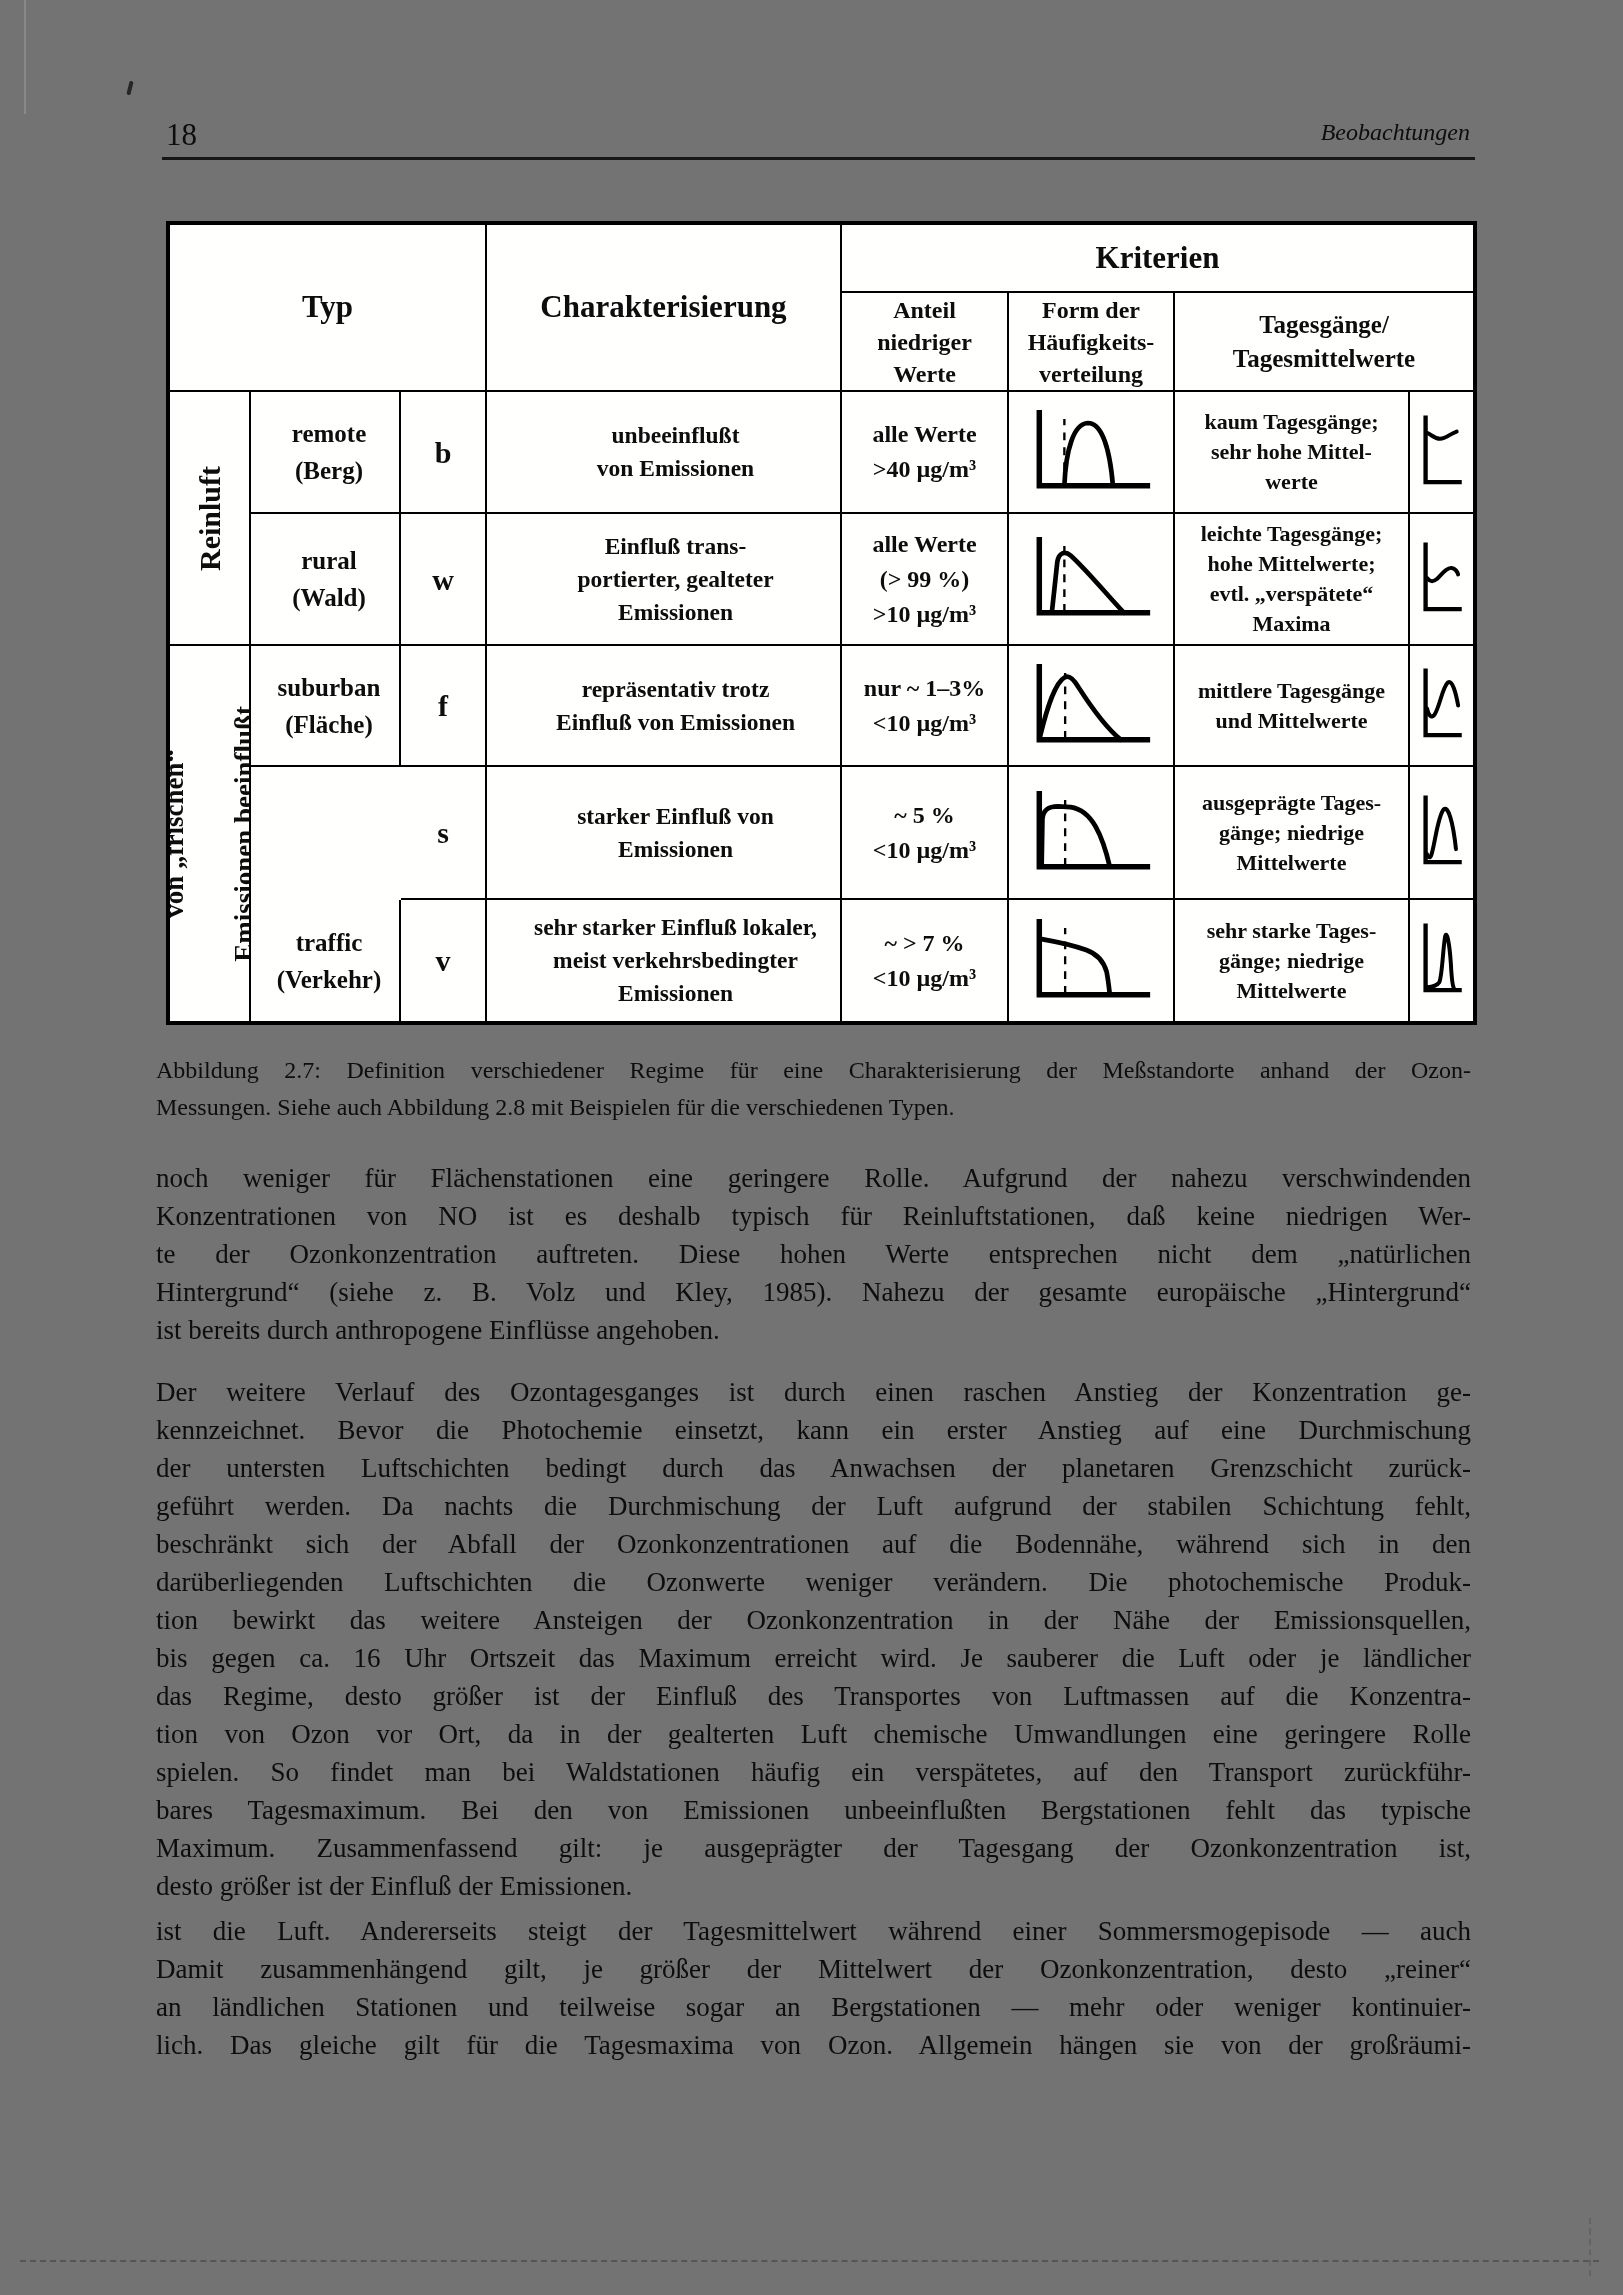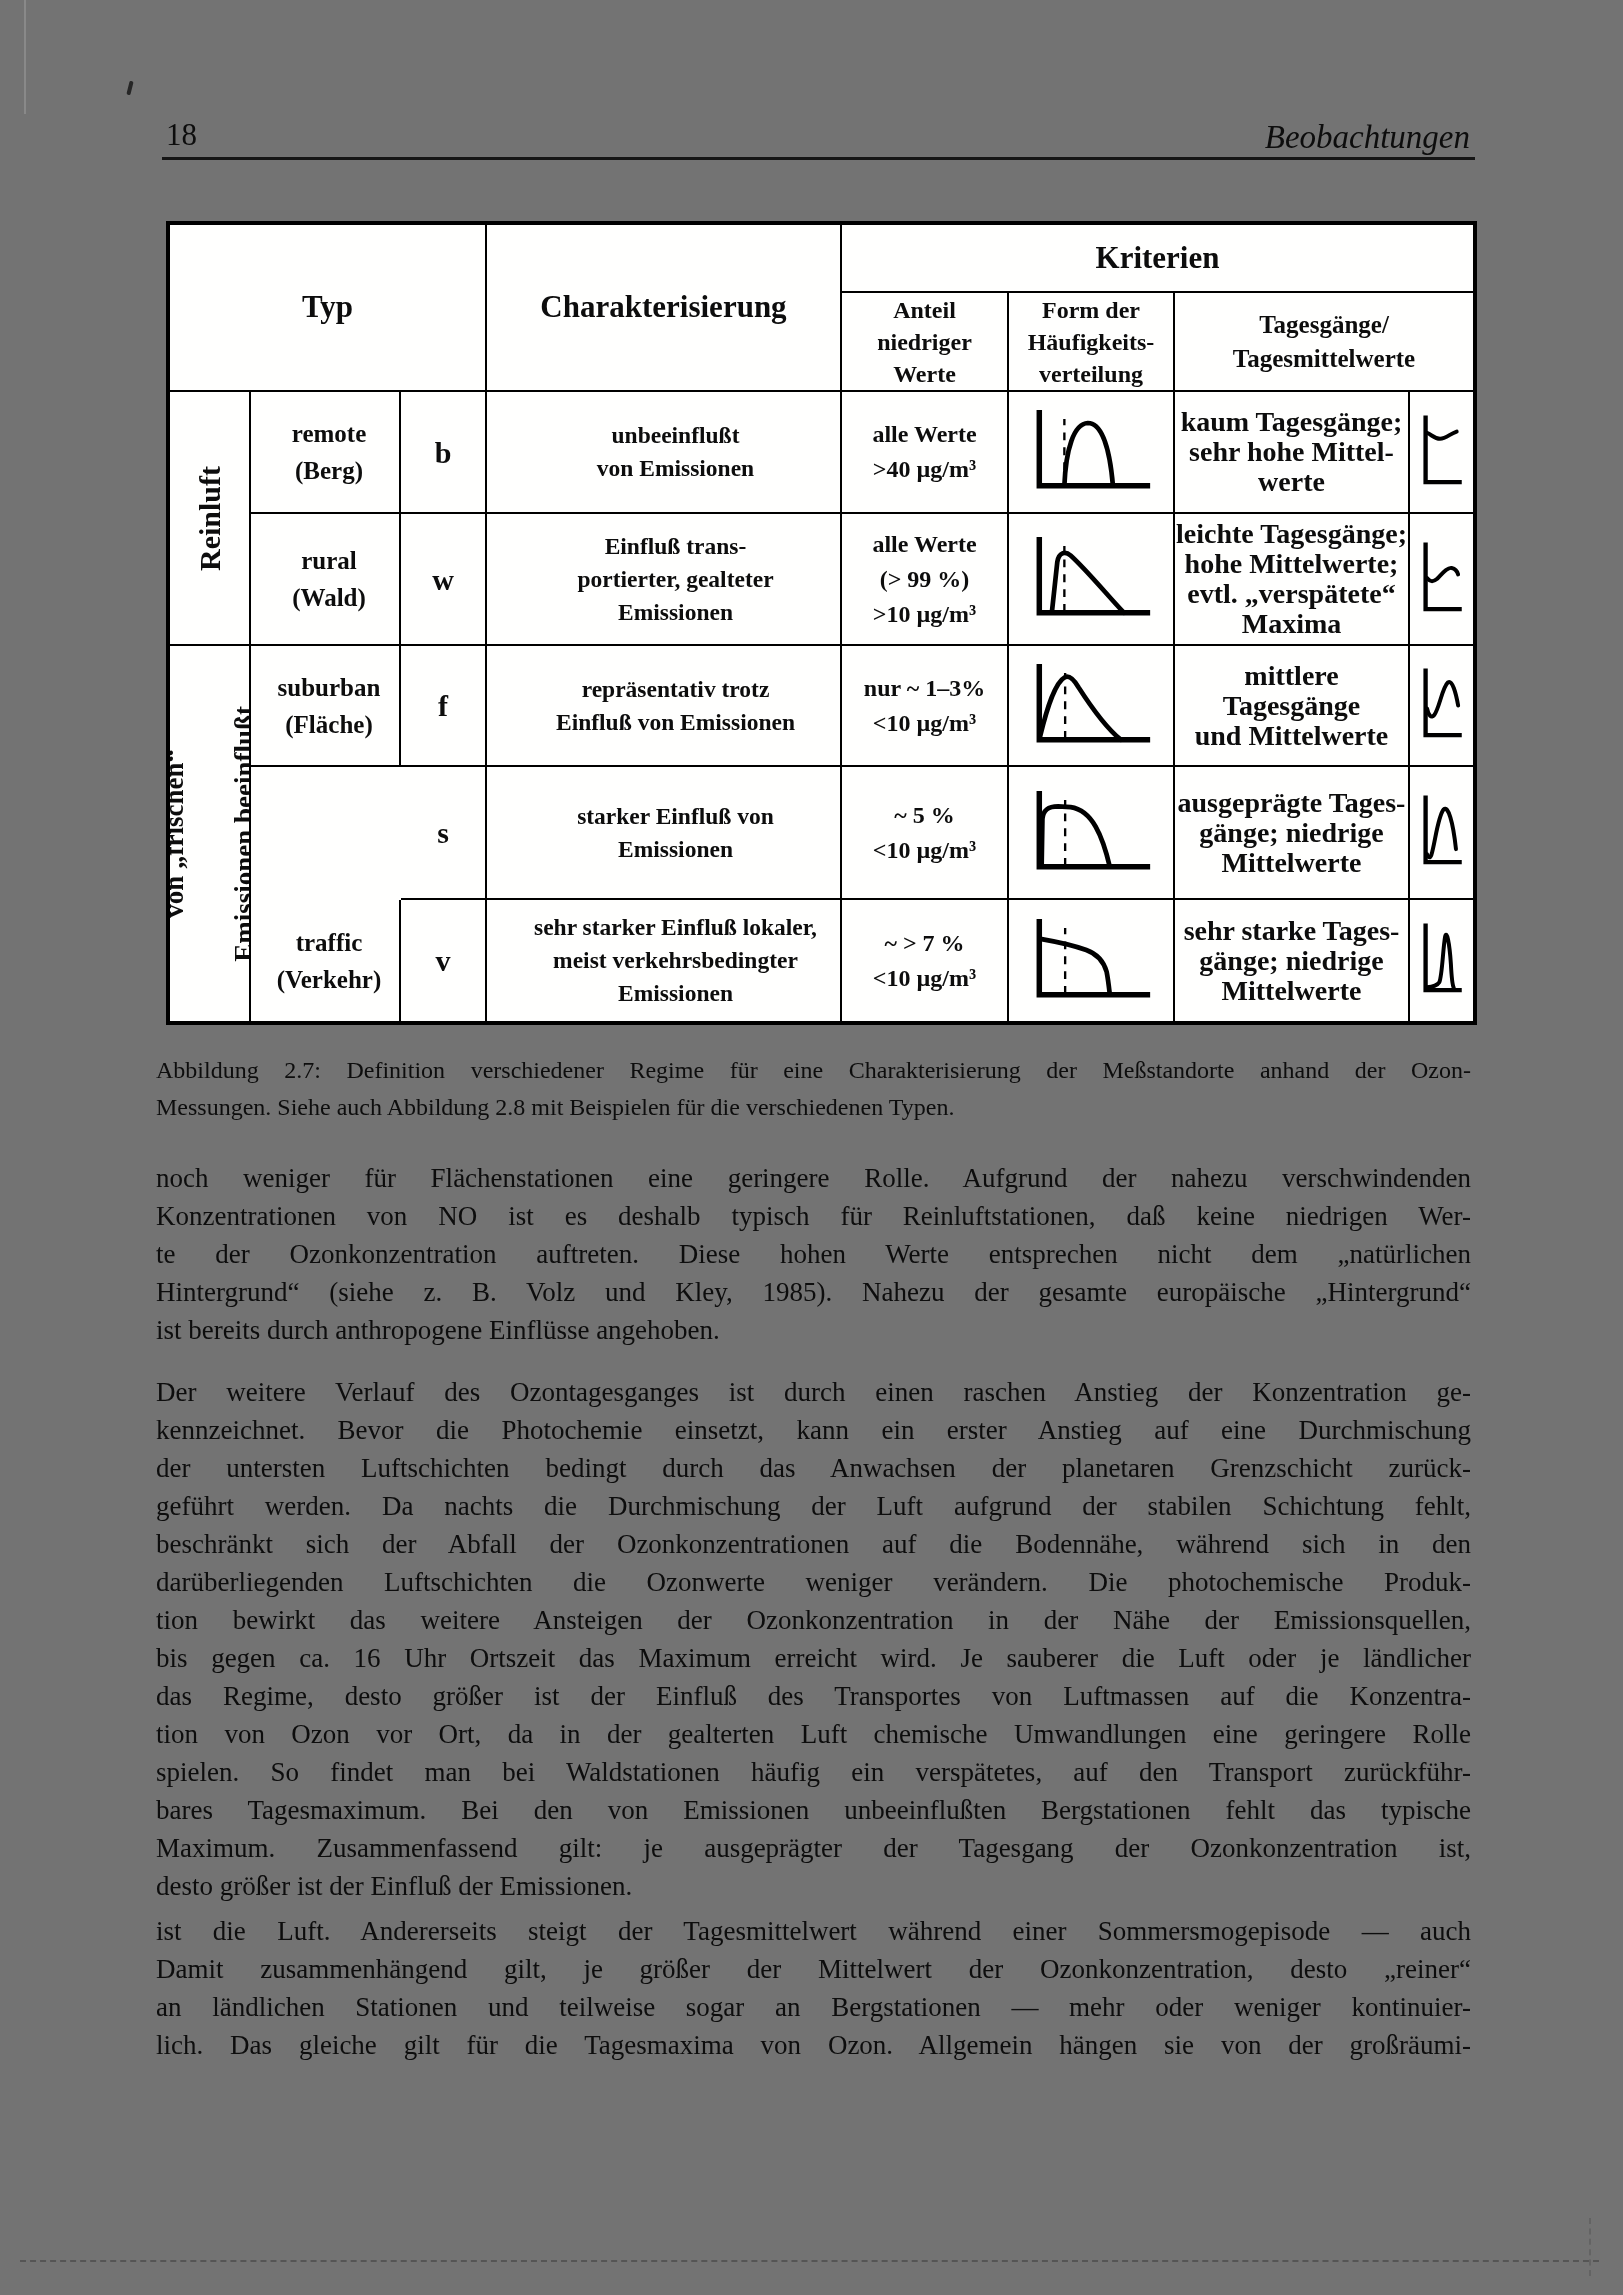--- a/index.html
+++ b/index.html
@@ -4,21 +4,21 @@
 <style>
   * { margin:0; padding:0; box-sizing:border-box; }
   html,body { background:#e8e8e8; }
   #page {
     position:relative; width:1623px; height:2295px; margin:0 auto;
     background:#737373; color:#0d0d0d; overflow:hidden;
     font-family:Liberation Serif, serif;
   }
   
   .page-num { position:absolute; left:166px; top:117px; font-size:31px; }
-  .running-title { position:absolute; right:153px; top:119px; font-size:33px; font-style:italic; }
+  .running-title { position:absolute; right:153px; top:119px; font-size:24px; font-style:italic; }
   .head-rule { position:absolute; left:162px; top:157px; width:1313px; height:3.2px; background:#161616; }
   
   .regime-table {
     position:absolute; left:166px; top:221px;
     display:grid;
     grid-template-columns:81px 150px 86px 355px 167px 166px 235px 63px;
     grid-template-rows:68px 99px 122px 132px 121px 133px 121px;
     border:4px solid #000; background:#fffffe;
   }
   .c {
@@ -28,21 +28,21 @@
     overflow:hidden;
   }
   .nbr { border-right:none; } .nbb { border-bottom:none; }
   .h1 { font-size:31px; }
   .h2 { font-size:24px; line-height:32px; }
   .h2b { font-size:25px; line-height:34px; }
   .typ { font-size:25px; line-height:37px;padding-left:8px; }
   .code { font-size:30px; }
   .char { font-size:23.5px; line-height:33px;padding-left:24px; }
   .ant  { font-size:24px; line-height:35px; }
-  .tag  { font-size:28px; line-height:30px; }
+  .tag  { font-size:22px; line-height:30px; }
   .rot {
     writing-mode:vertical-rl; transform:rotate(180deg);
     font-weight:700; text-align:center; line-height:1.3;
   }
   .rot span { display:block; }
   .rot-big { font-size:30px; }
   .rot-sm  { font-size:27px; }
   svg.hist  { width:128px; height:94px; }
   svg.daily { width:47px;  height:81px; }
   .ax    { stroke:#000; stroke-width:7; fill:none; stroke-linecap:square; }

